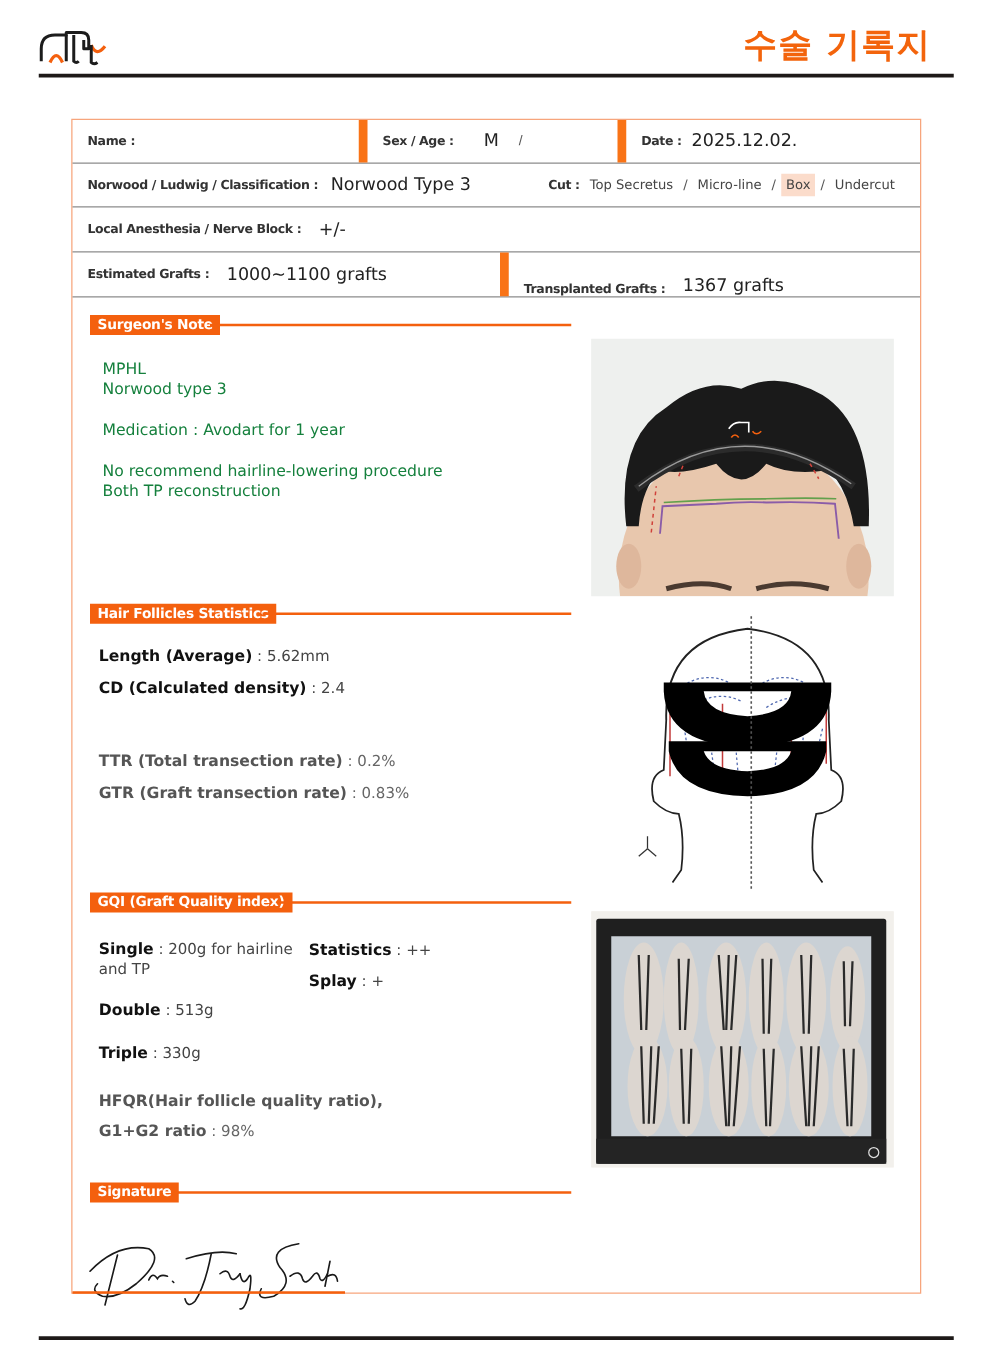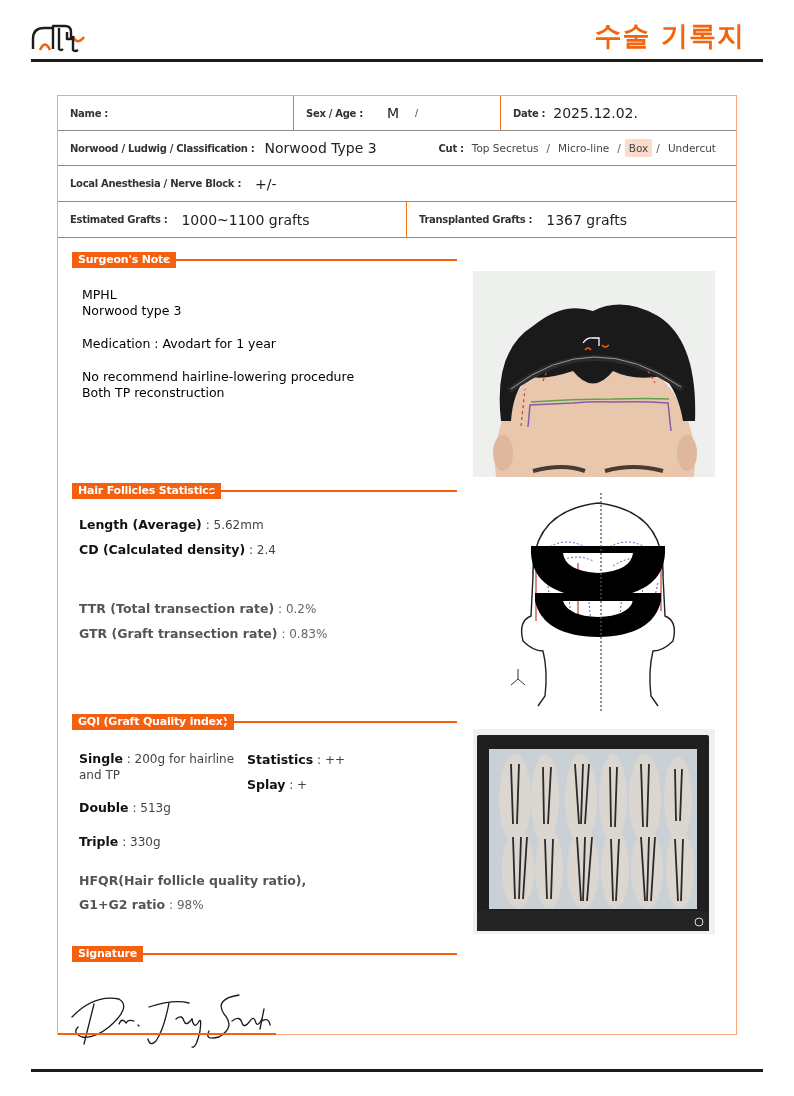--- a/index.html
+++ b/index.html
@@ -10,38 +10,38 @@
   .header { position: absolute; left: 31px; top: 17px; width: 732px; height: 44px; }
   .logo { position: absolute; left: 0; top: 2px; width: 60px; height: 34px; }
   .brand { position: absolute; left: 64px; top: 4px; font-family: "DejaVu Sans", sans-serif; font-weight: bold; font-size: 13.5px; line-height: 15px; letter-spacing: 0.2px; color: #1c1c1c; }
   .doc-title { position: absolute; right: 18px; top: 1px; font-family: "DejaVu Sans", sans-serif; font-size: 27px; font-weight: bold; color: #f3640c; letter-spacing: 1px; }
   .header-rule { position: absolute; left: 31px; top: 59px; width: 732px; height: 3px; background: #1e1a18; }
 
   
   .frame { position: absolute; left: 57px; top: 95px; width: 680px; height: 940px; border: 1px solid #f7a57c; }
 
   .row { position: absolute; left: 0; width: 678px; border-bottom: 1px solid #8c8c8c; display: flex; align-items: center; }
-  .cell { height: 100%; display: flex; align-items: center; padding-left: 12px; border-right: 1px solid #f97316; }
+  .cell { height: 100%; display: flex; align-items: center; padding-left: 12px; border-right: 7px solid #f97316; }
   .cell:last-child { border-right: none; }
   .lbl { font-family: "DejaVu Sans", sans-serif; font-size: 10px; font-weight: bold; color: #333; letter-spacing: -0.3px; white-space: nowrap; }
   .val { font-family: "DejaVu Sans", sans-serif; font-size: 14px; color: #222; margin-left: 10px; white-space: nowrap; }
   .slash { font-size: 11px; color: #555; }
 
   .cut-opts { margin-left: auto; padding-right: 16px; display: flex; align-items: center; font-size: 10.5px; font-family: "DejaVu Sans", sans-serif; color: #444; white-space: nowrap; }
   .cut-opts .lbl { margin-right: 4px; }
   .cut-opt { padding: 3px 4px; }
   .cut-opt.sel { background: #fbdccb; }
   .cut-sep { margin: 0 4px; color: #555; }
 
   
   .sec { position: absolute; left: 14px; height: 16px; width: 385px; }
   .sec-tag { position: absolute; left: 0; top: 0; height: 16px; background: #f4600e; color: #fff; font-family: "DejaVu Sans", sans-serif; font-weight: bold; font-size: 11px; line-height: 16px; padding: 0 6px; white-space: nowrap; letter-spacing: -0.2px; }
   .sec-line { position: absolute; top: 7px; right: 0; height: 2px; background: #f4600e; }
 
-  .txt { position: absolute; font-family: "DejaVu Sans", sans-serif; font-size: 12.5px; color: #000000; line-height: 16px; }
+  .txt { position: absolute; font-family: "DejaVu Sans", sans-serif; font-size: 12.5px; color: #15803d; line-height: 16px; }
   .note-line { display: block; white-space: nowrap; }
   .gap { height: 17px; }
 
   .stat { position: absolute; font-family: "DejaVu Sans", sans-serif; font-size: 12.5px; white-space: nowrap; }
   .stat b { font-weight: bold; color: #111; }
   .stat .v { color: #444; font-size: 12px; }
   .stat.gray b { color: #555; }
   .stat.gray .v { color: #666; }
 
   
@@ -112,21 +112,21 @@
       <span class="lbl">Local Anesthesia / Nerve Block :</span>
       <span class="val" style="margin-left:14px;">+/-</span>
     </div>
   </div>
 
   <div class="row" style="top:106px;height:36px;">
     <div class="cell" style="width:349px;">
       <span class="lbl">Estimated Grafts :</span>
       <span class="val" style="margin-left:14px;">1000~1100 grafts</span>
     </div>
-    <div class="cell" style="flex:1;">
+    <div class="cell" style="flex:1;align-items:flex-end;">
       <span class="lbl">Transplanted Grafts :</span>
       <span class="val" style="margin-left:14px;">1367 grafts</span>
     </div>
   </div>
 
   <div class="sec" style="top:156px;">
     <div class="sec-tag">Surgeon's Note</div>
     <div class="sec-line" style="left:96px;"></div>
   </div>
   <div class="txt" style="left:24px;top:191px;">

